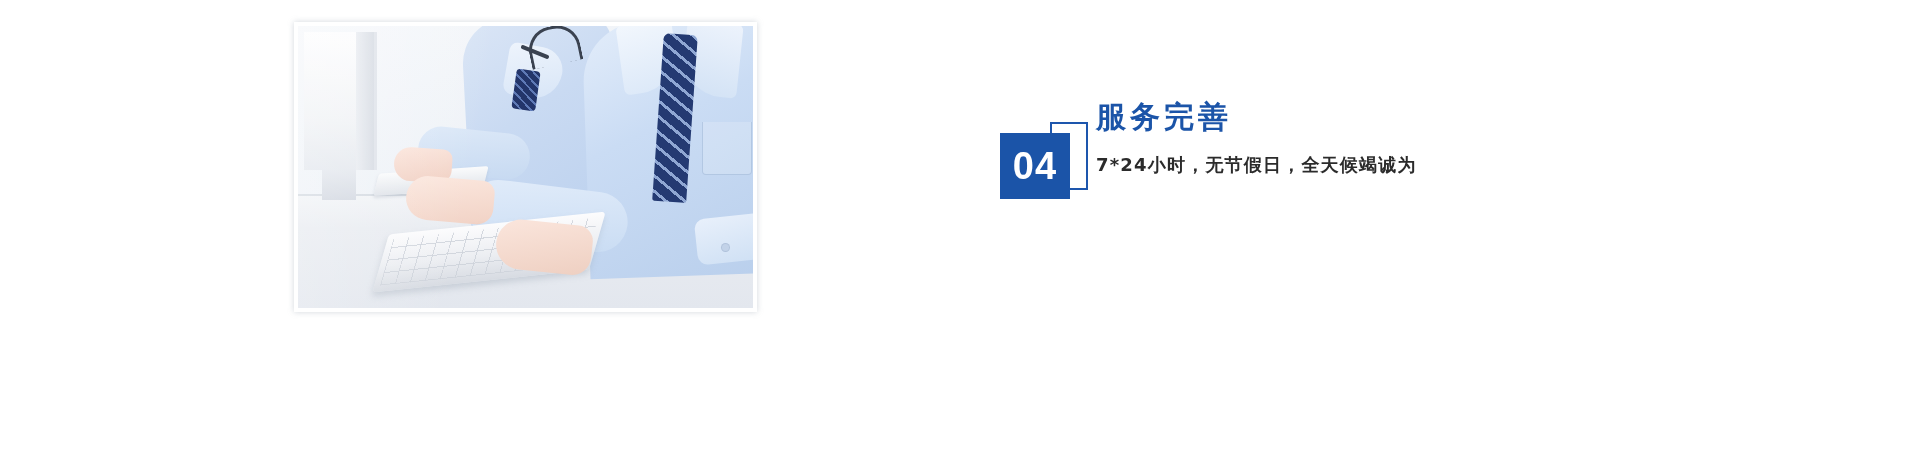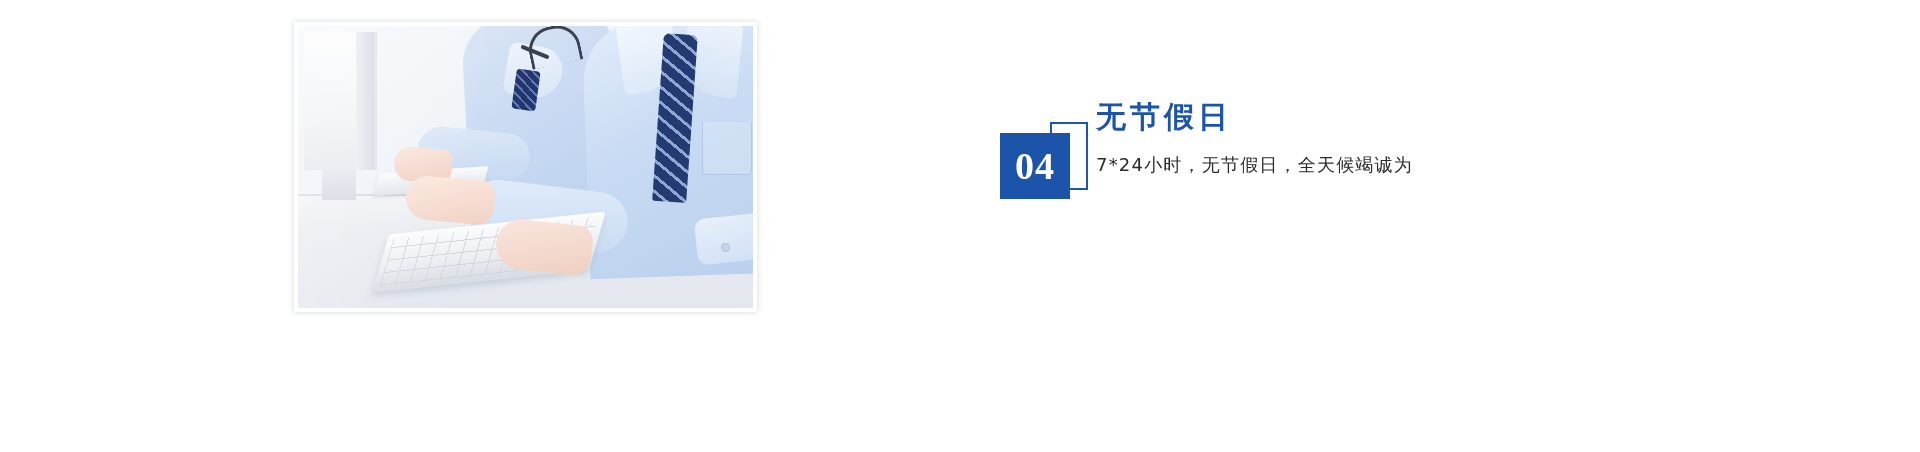--- a/index.html
+++ b/index.html
@@ -356,21 +356,21 @@
     left: 4px;
     top: 33px;
     width: 70px;
     height: 66px;
     line-height: 66px;
     text-align: center;
     color: #ffffff;
     font-size: 38px;
     font-weight: 700;
     letter-spacing: 1px;
-    font-family: Liberation Serif, serif;
+    font-family: Liberation Sans, sans-serif;
   }
 
   .text-col {
     position: absolute;
     left: 100px;
     top: 0px;
     width: 440px;
   }
   .heading {
     color: #1b54a8;
@@ -380,20 +380,21 @@
     line-height: 1.1;
     margin: 0 0 16px 0;
     white-space: nowrap;
   }
   .body-line {
     color: #2b2b2b;
     font-size: 18px;
     letter-spacing: 1.2px;
     line-height: 27px;
     white-space: nowrap;
+    font-weight: bold;
   }
 </style>
 </head>
 <body>
 
 <div class="stage">
 
   <div class="photo-frame">
     <div class="photo-inner">
 
@@ -437,18 +438,18 @@
 
   <div class="content">
 
     <div class="badge">
       <div class="badge-outline"></div>
       <div class="badge-square"></div>
       <div class="badge-number">04</div>
     </div>
 
     <div class="text-col">
-      <h2 class="heading">无节假日</h2>
+      <h2 class="heading">服务完善</h2>
       <p class="body-line">7*24小时，无节假日，全天候竭诚为</p>
     </div>
 
   </div>
 </div>
 
 </body></html>

